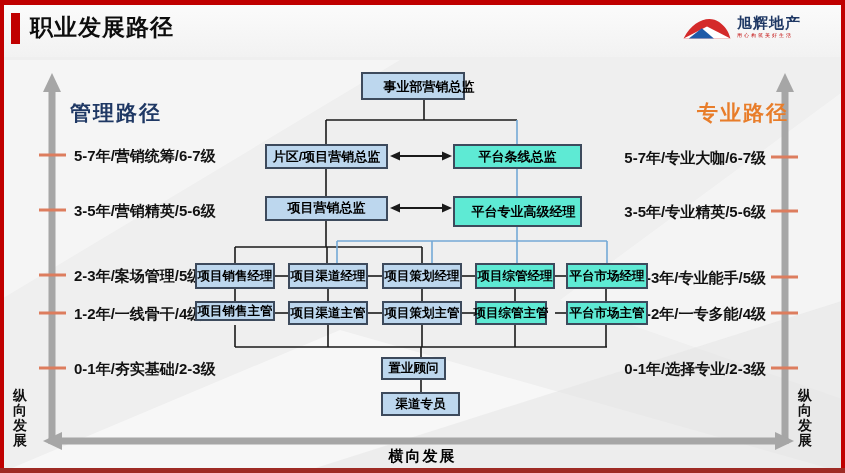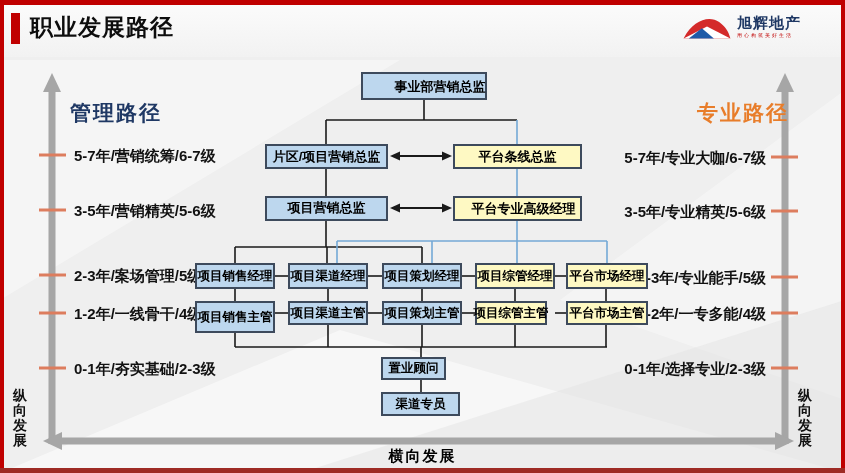--- a/index.html
+++ b/index.html
@@ -23,21 +23,21 @@
   .logo{position:absolute;right:14px;top:14px;width:150px;height:36px;z-index:4;display:flex;align-items:flex-start;}
   .logo svg{width:52px;height:30px;}
   .logo-text{margin-left:4px;display:flex;flex-direction:column;}
   .logo-name{font-size:15px;font-weight:700;color:#1f3864;letter-spacing:1px;line-height:18px;}
   .logo-tagline{font-size:5px;color:#c00000;letter-spacing:2px;line-height:6px;}
   
   #wires{position:absolute;left:0;top:0;z-index:1;}
   .node{position:absolute;z-index:2;display:flex;align-items:center;justify-content:center;
     border:2px solid #3d4a5c;font-weight:700;color:#000;font-size:13px;line-height:1;box-sizing:border-box;white-space:nowrap;}
   .node.blue{background:#bdd7ee;}
-  .node.orange{background:#fef9c3;}
+  .node.orange{background:#5eead4;}
   .node.sm{font-size:12.5px;}
   .hdr{position:absolute;z-index:2;font-size:21px;font-weight:700;letter-spacing:2px;}
   .hdr.mgmt{left:70px;top:99px;color:#1f3864;}
   .hdr.prof{left:697px;top:99px;color:#e87d2a;}
   .lvl{position:absolute;z-index:2;font-size:15px;font-weight:700;color:#111;white-space:nowrap;}
   .lvl.r{text-align:right;}
   .vlabel{position:absolute;z-index:2;width:16px;font-size:14px;font-weight:700;color:#111;
     word-break:break-all;line-height:15px;text-align:center;}
   .hlabel{position:absolute;z-index:2;left:0;width:845px;text-align:center;top:447px;
     font-size:15px;font-weight:700;color:#000000;letter-spacing:2px;}
@@ -163,35 +163,35 @@
   <div class="lvl r" style="right:79px;top:149px;">5-7年/专业大咖/6-7级</div>
   <div class="lvl r" style="right:79px;top:203px;">3-5年/专业精英/5-6级</div>
   <div class="lvl r" style="right:79px;top:269px;">2-3年/专业能手/5级</div>
   <div class="lvl r" style="right:79px;top:305px;">1-2年/一专多能/4级</div>
   <div class="lvl r" style="right:79px;top:360px;">0-1年/选择专业/2-3级</div>
 
   <div class="vlabel" style="left:12px;top:388px;">纵向发展</div>
   <div class="vlabel" style="left:797px;top:388px;">纵向发展</div>
   <div class="hlabel">横向发展</div>
 
-  <div class="node blue" style="left:361px;top:72px;width:126px;height:28px;padding-left:32px;">事业部营销总监</div>
+  <div class="node blue" style="left:361px;top:72px;width:104px;height:28px;padding-left:32px;">事业部营销总监</div>
 
   <div class="node blue" style="left:265px;top:144px;width:123px;height:25px;">片区/项目营销总监</div>
   <div class="node orange" style="left:453px;top:144px;width:129px;height:25px;">平台条线总监</div>
 
   <div class="node blue" style="left:265px;top:196px;width:123px;height:25px;font-family:Liberation Mono, monospace;">项目营销总监</div>
-  <div class="node orange" style="left:453px;top:196px;width:129px;height:25px;padding-left:12px;">平台专业高级经理</div>
+  <div class="node orange" style="left:453px;top:196px;width:129px;height:31px;padding-left:12px;">平台专业高级经理</div>
 
   <div class="node blue sm" style="left:195px;top:263px;width:80px;height:26px;">项目销售经理</div>
   <div class="node blue sm" style="left:288px;top:263px;width:80px;height:26px;">项目渠道经理</div>
   <div class="node blue sm" style="left:382px;top:263px;width:80px;height:26px;">项目策划经理</div>
   <div class="node orange sm" style="left:475px;top:263px;width:80px;height:26px;">项目综管经理</div>
   <div class="node orange sm" style="left:566px;top:263px;width:82px;height:26px;">平台市场经理</div>
 
-  <div class="node blue sm" style="left:195px;top:301px;width:80px;height:32px;">项目销售主管</div>
+  <div class="node blue sm" style="left:195px;top:301px;width:80px;height:20px;">项目销售主管</div>
   <div class="node blue sm" style="left:288px;top:301px;width:80px;height:24px;">项目渠道主管</div>
   <div class="node blue sm" style="left:382px;top:301px;width:80px;height:24px;">项目策划主管</div>
   <div class="node orange sm" style="left:475px;top:301px;width:72px;height:24px;">项目综管主管</div>
   <div class="node orange sm" style="left:566px;top:301px;width:82px;height:24px;">平台市场主管</div>
 
   <div class="node blue sm" style="left:381px;top:357px;width:65px;height:23px;">置业顾问</div>
   <div class="node blue sm" style="left:381px;top:392px;width:79px;height:24px;">渠道专员</div>
 
   <div class="frame top"></div>
   <div class="frame left"></div>

